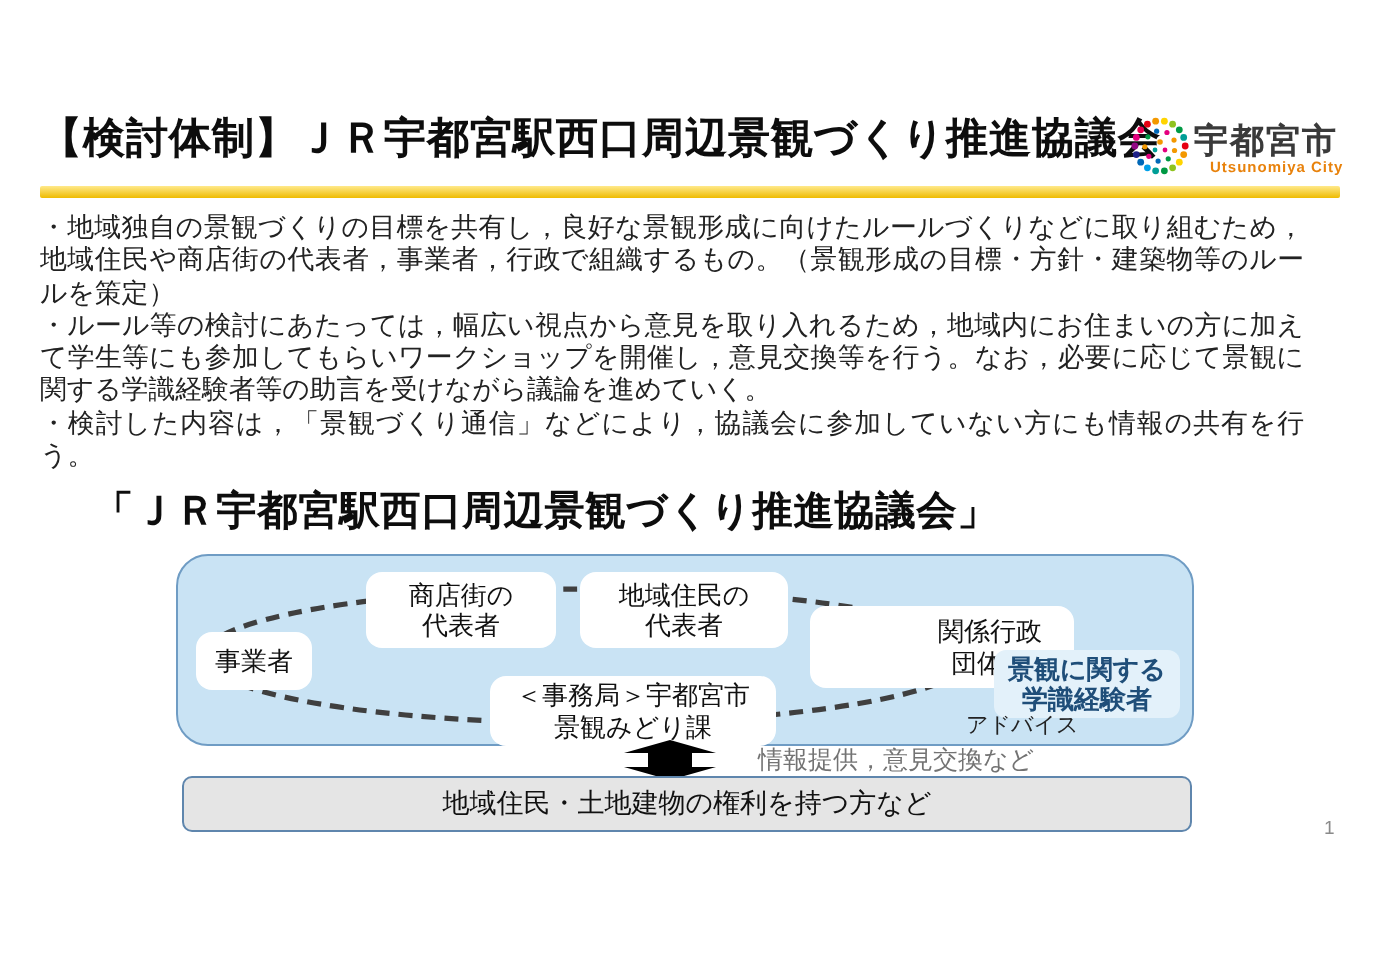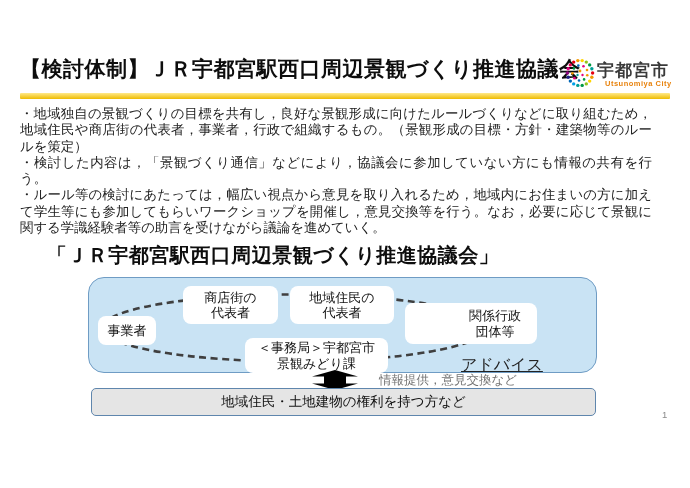--- a/index.html
+++ b/index.html
@@ -61,23 +61,22 @@
   .box-shopping{left:94px;top:8px;width:95px;height:38px;}
   .box-residents{left:201px;top:8px;width:104px;height:38px;}
   .box-government{left:316px;top:25px;width:84px;height:41px;padding-left:48px;}
   .box-secretariat{left:156px;top:60px;width:143px;height:35px;}
   .box-experts{
     left:408px;top:47px;width:93px;height:34px;
     background:#e3f1fa;border-radius:6px;
     color:#1f4e79;font-weight:bold;
   }
   .advice-label{
-    position:absolute;left:372px;top:77px;font-size:16px;color:#222222;
+    position:absolute;left:394px;top:77px;font-size:11px;color:#222222;
     white-space:nowrap;
-    text-decoration:underline;
   }
   .updown-arrow{position:absolute;left:300px;top:370px;width:70px;height:20px;}
   .exchange-label{
     position:absolute;left:379px;top:372px;font-size:12.5px;color:#737373;
     white-space:nowrap;
   }
   .bottom-box{
     position:absolute;left:91px;top:388px;width:505px;height:28px;
     background:#e5e5e5;border:1.3px solid #5f86ad;border-radius:5px;
     box-sizing:border-box;display:flex;align-items:center;justify-content:center;
@@ -128,42 +127,44 @@
         <circle cx="17.5" cy="17" r="1.2" fill="#e4007f"></circle>
       </svg>
     <div class="logo-ja">宇都宮市</div>
     <div class="logo-en">Utsunomiya City</div>
   </div>
 
   <div class="accent-bar"></div>
 
   <div class="body-text">
     <p class="bullet">・地域独自の景観づくりの目標を共有し，良好な景観形成に向けたルールづくりなどに取り組むため，地域住民や商店街の代表者，事業者，行政で組織するもの。（景観形成の目標・方針・建築物等のルールを策定）</p>
+    <p class="bullet">・ルール等の検討にあたっては，幅広い視点から意見を取り入れるため，地域内にお住まいの方に加えて学生等にも参加してもらいワークショップを開催し，意見交換等を行う。なお，必要に応じて景観に関する学識経験者等の助言を受けながら議論を進めていく。</p>
     <p class="bullet">・検討した内容は，「景観づくり通信」などにより，協議会に参加していない方にも情報の共有を行う。</p>
-    <p class="bullet">・ルール等の検討にあたっては，幅広い視点から意見を取り入れるため，地域内にお住まいの方に加えて学生等にも参加してもらいワークショップを開催し，意見交換等を行う。なお，必要に応じて景観に関する学識経験者等の助言を受けながら議論を進めていく。</p>
   </div>
 
   <div class="diagram-title">「ＪＲ宇都宮駅西口周辺景観づくり推進協議会」</div>
 
   <div class="council-container">
     <svg class="links-svg" viewBox="0 0 509 96">
       <ellipse cx="205" cy="50" rx="192" ry="33.5" fill="none" stroke="#3f3f3f" stroke-width="2.6" stroke-dasharray="7 4.5"></ellipse>
       <line x1="380" y1="60" x2="408" y2="62" stroke="#9aa7b2" stroke-width="1"></line>
       <polygon points="367,57 381,52.5 378,64" fill="#3f3f3f"></polygon>
     </svg>
 
     <div class="member-box box-business">事業者</div>
     <div class="member-box box-shopping">商店街の
 代表者</div>
     <div class="member-box box-residents">地域住民の
 代表者</div>
     <div class="member-box box-government">関係行政
 団体等</div>
     <div class="member-box box-secretariat">＜事務局＞宇都宮市
 景観みどり課</div>
+    <div class="member-box box-experts">景観に関する
+学識経験者</div>
     <div class="advice-label">アドバイス</div>
   </div>
 
   <svg class="updown-arrow" viewBox="0 0 70 20">
     <polygon points="35,0 58,6.5 46,6.5 46,13.5 58,13.5 35,20 12,13.5 24,13.5 24,6.5 12,6.5" fill="#000000"></polygon>
   </svg>
   <div class="exchange-label">情報提供，意見交換など</div>
 
   <div class="bottom-box">地域住民・土地建物の権利を持つ方など</div>
 

